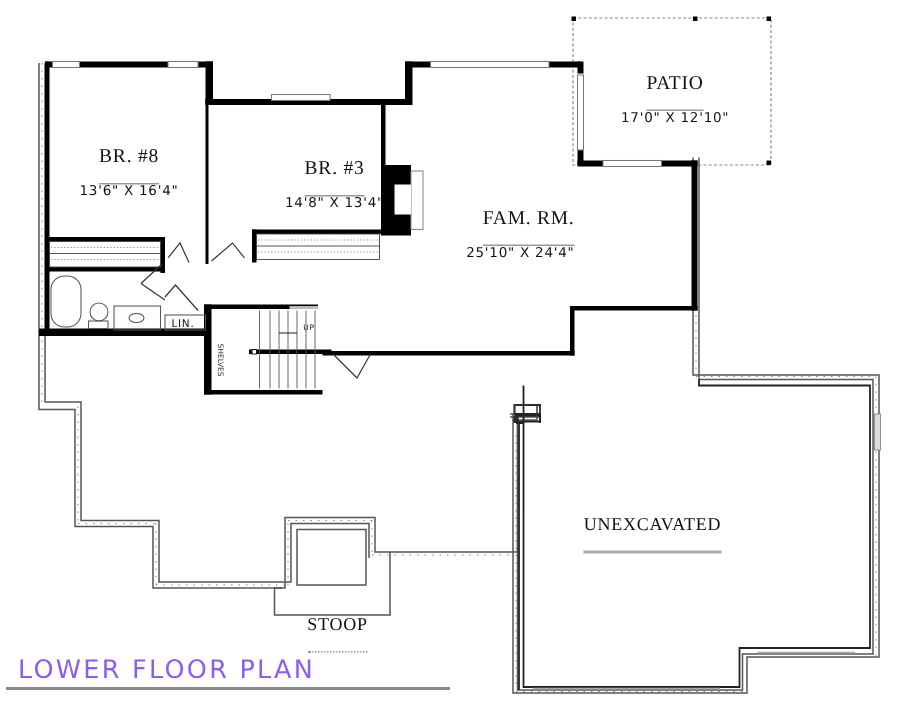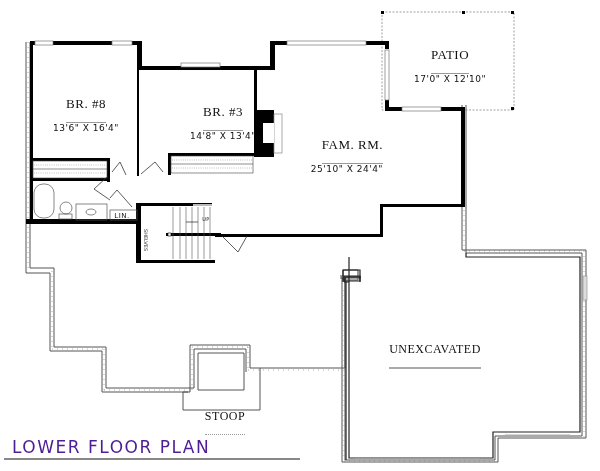--- a/index.html
+++ b/index.html
@@ -2,21 +2,21 @@
 <html><head>
 <meta charset="utf-8">
 <style>
   html,body{margin:0;padding:0;background:#fff;}
   body{width:600px;height:471px;position:relative;overflow:hidden;font-family:"DejaVu Sans",sans-serif;}
   svg{position:absolute;left:0;top:0;}
   .lbl{position:absolute;font-family:"DejaVu Sans",sans-serif;color:#111;text-align:center;white-space:nowrap;letter-spacing:0.5px;}
   .room-name{font-size:13px;line-height:14px;border-bottom:1px solid #999;padding-bottom:11px;display:inline-block;font-family:Liberation Serif, serif;}
   .room-dim{font-size:9px;line-height:11px;display:block;}
   .small{font-size:7px;line-height:8px;}
-  .title{position:absolute;left:12px;top:437px;font-size:17px;letter-spacing:1.5px;color:#4c1d95;}
+  .title{position:absolute;left:12px;top:437px;font-size:17px;letter-spacing:1.5px;color:#8b5cf6;}
   .title-rule{position:absolute;left:4px;top:458px;width:296px;height:2px;background:#888;}
   .vert{position:absolute;font-size:5px;writing-mode:vertical-rl;color:#333;}
 </style>
 </head>
 <body>
 
 <svg width="600" height="471" viewBox="0 0 600 471" xmlns="http://www.w3.org/2000/svg">
 
   <g>
     <rect x="382" y="12" width="132" height="98" fill="none" stroke="#888" stroke-width="0.8" stroke-dasharray="2,1.5"></rect>

